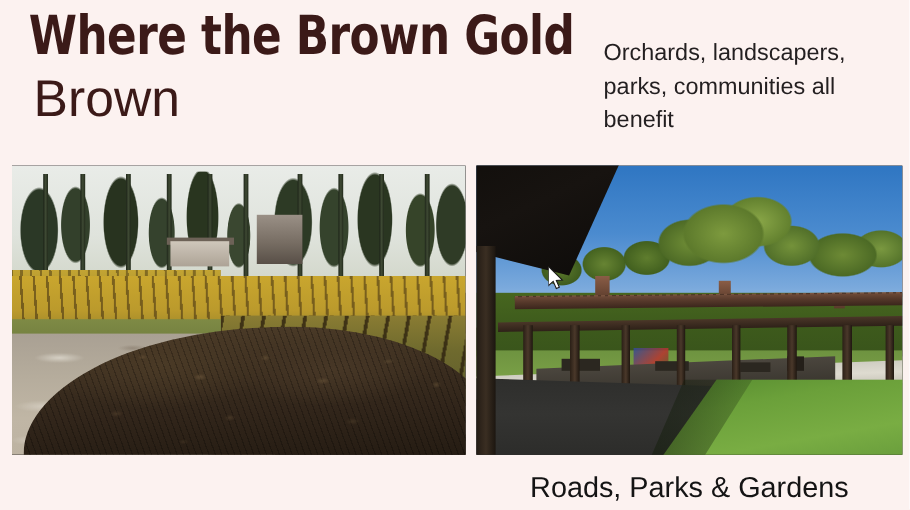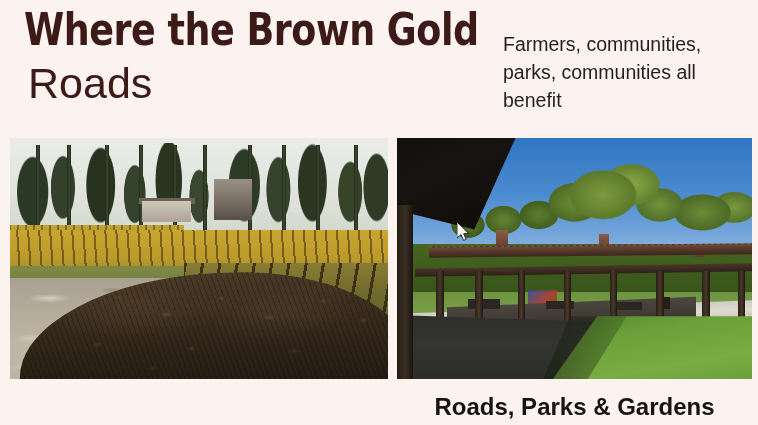--- a/index.html
+++ b/index.html
@@ -308,33 +308,33 @@
   
   .caption {
     position: absolute;
     top: 392px;
     font-size: 24px;
     line-height: 30px;
     color: #141414;
     text-align: center;
   }
   #caption-left  { left: 10px;  width: 378px; }
-  #caption-right { left: 397px; width: 355px; font-weight: bold; }
+  #caption-right { left: 397px; width: 355px; }
 </style>
 </head>
 <body>
 
 <div id="slide">
 
   <div id="title-block">
     <div id="title-line-1">Where the Brown Gold</div>
-    <div id="title-line-2">Roads</div>
+    <div id="title-line-2">Brown</div>
   </div>
 
-  <div id="subtitle">Farmers, communities, parks, communities all benefit</div>
+  <div id="subtitle">Orchards, landscapers, parks, communities all benefit</div>
 
   <div class="photo" id="photo-left">
     <div class="layer" id="lp-sky"></div>
     <div class="layer" id="lp-treeline"></div>
     <div class="layer trunk" style="left:7%;"></div>
     <div class="layer trunk" style="left:15%;"></div>
     <div class="layer trunk" style="left:25%;"></div>
     <div class="layer trunk" style="left:34%;"></div>
     <div class="layer trunk" style="left:43%;"></div>
     <div class="layer trunk" style="left:51%;"></div>

